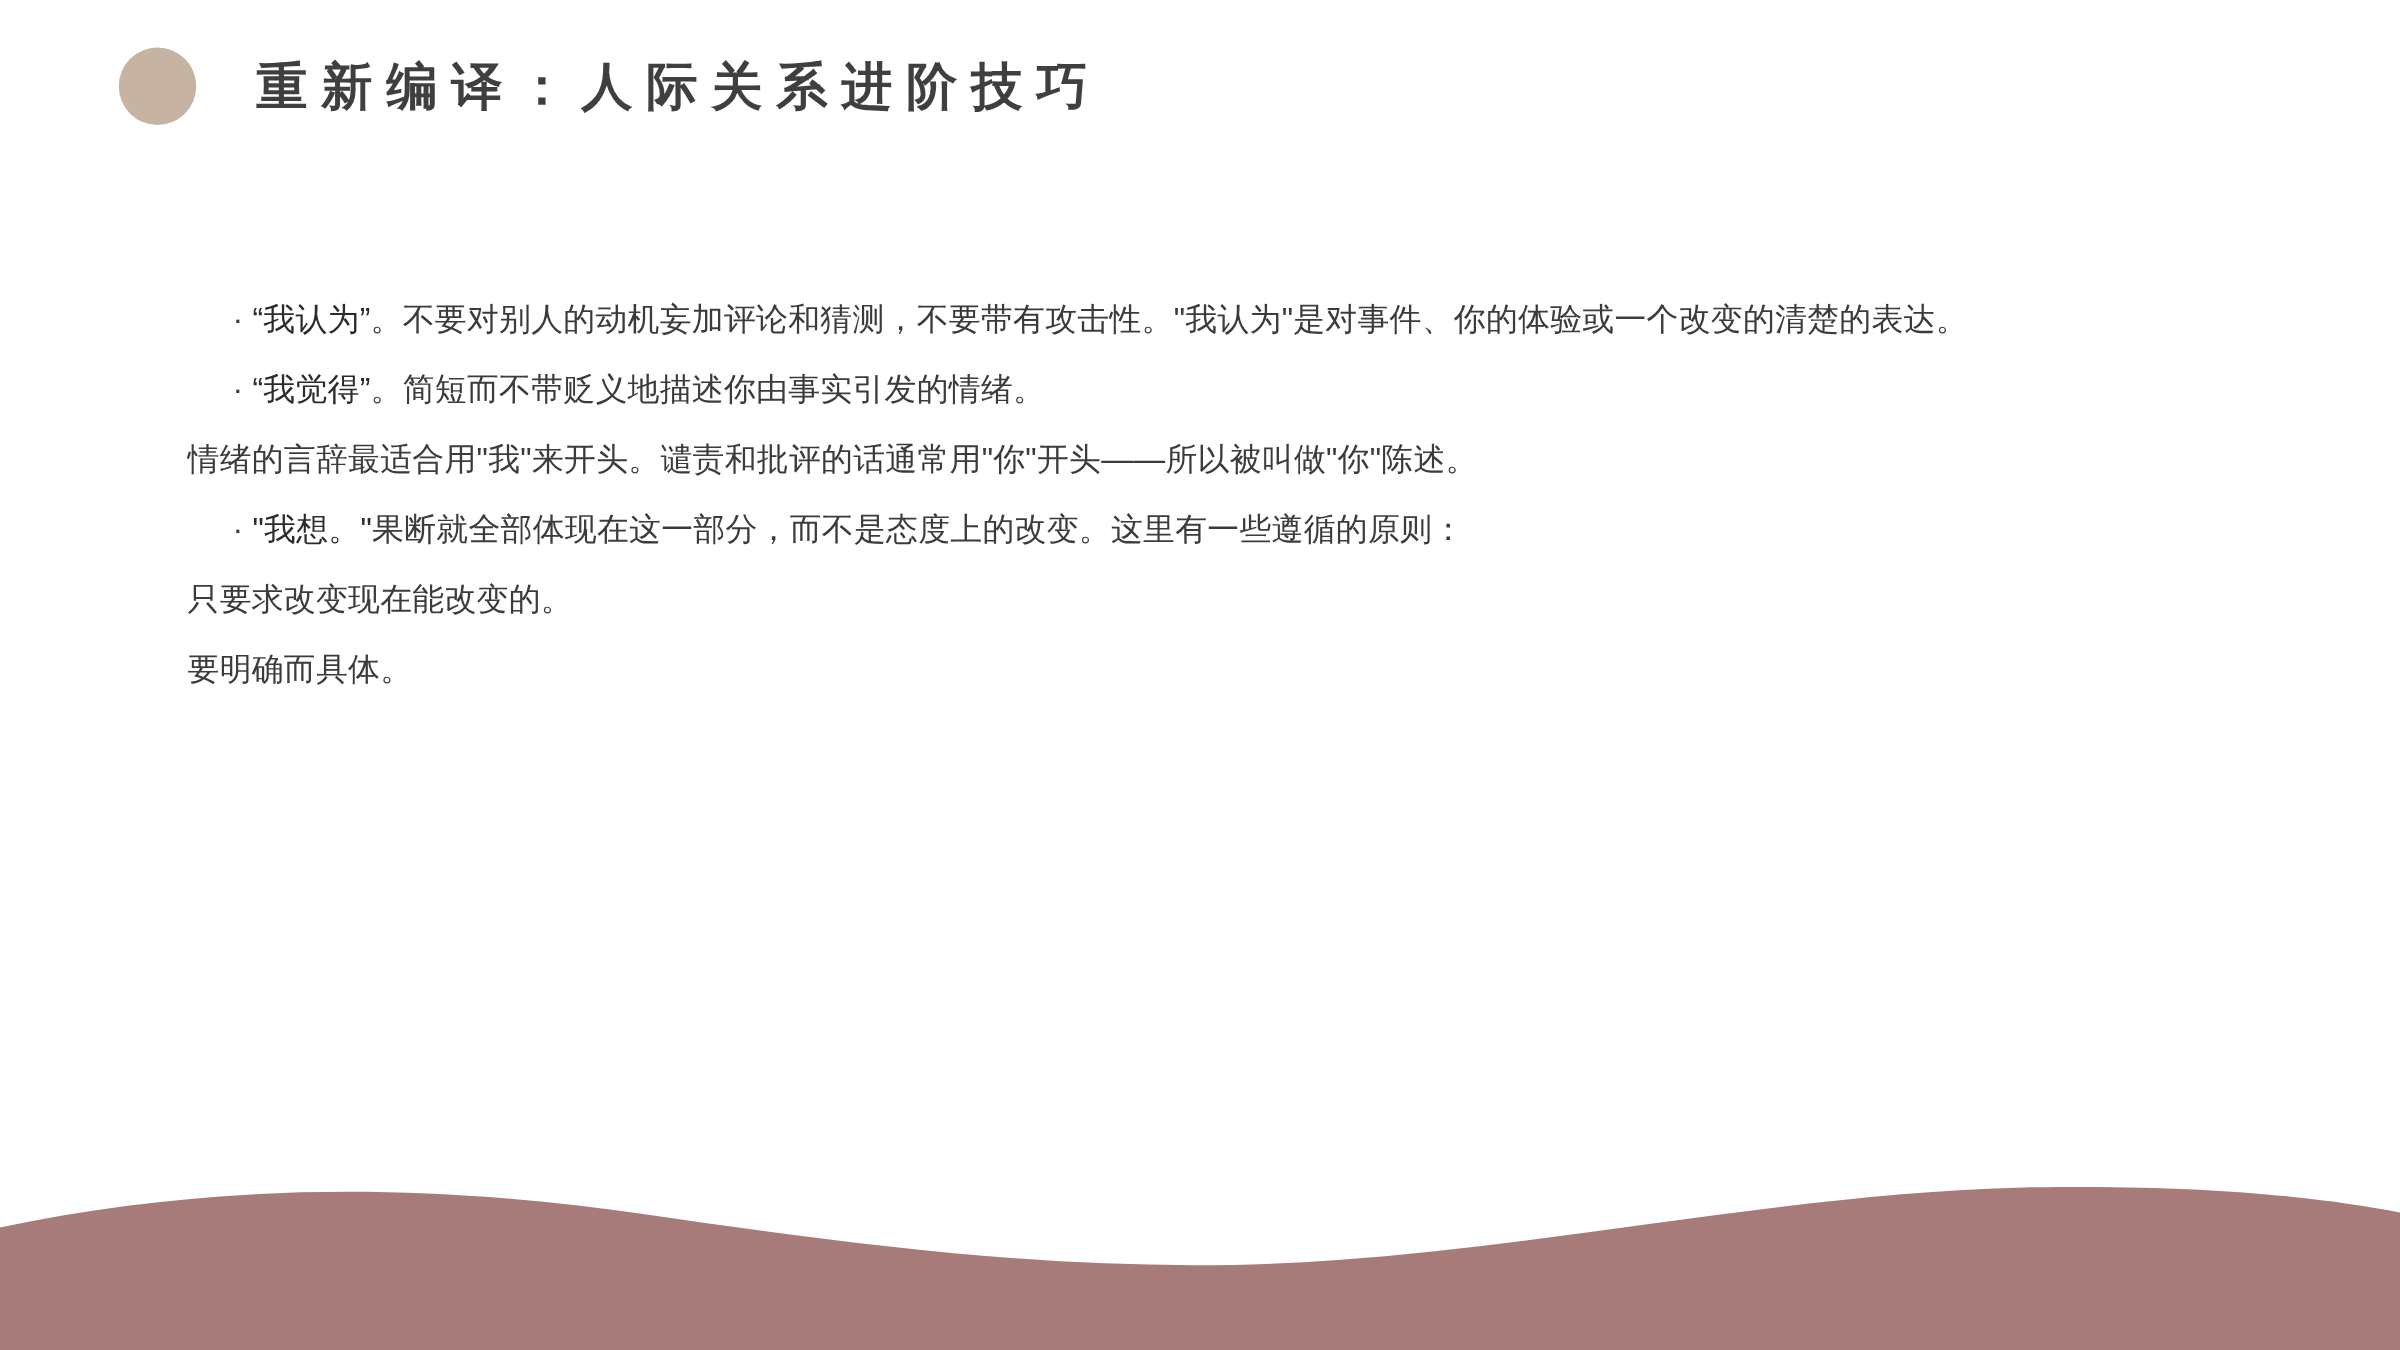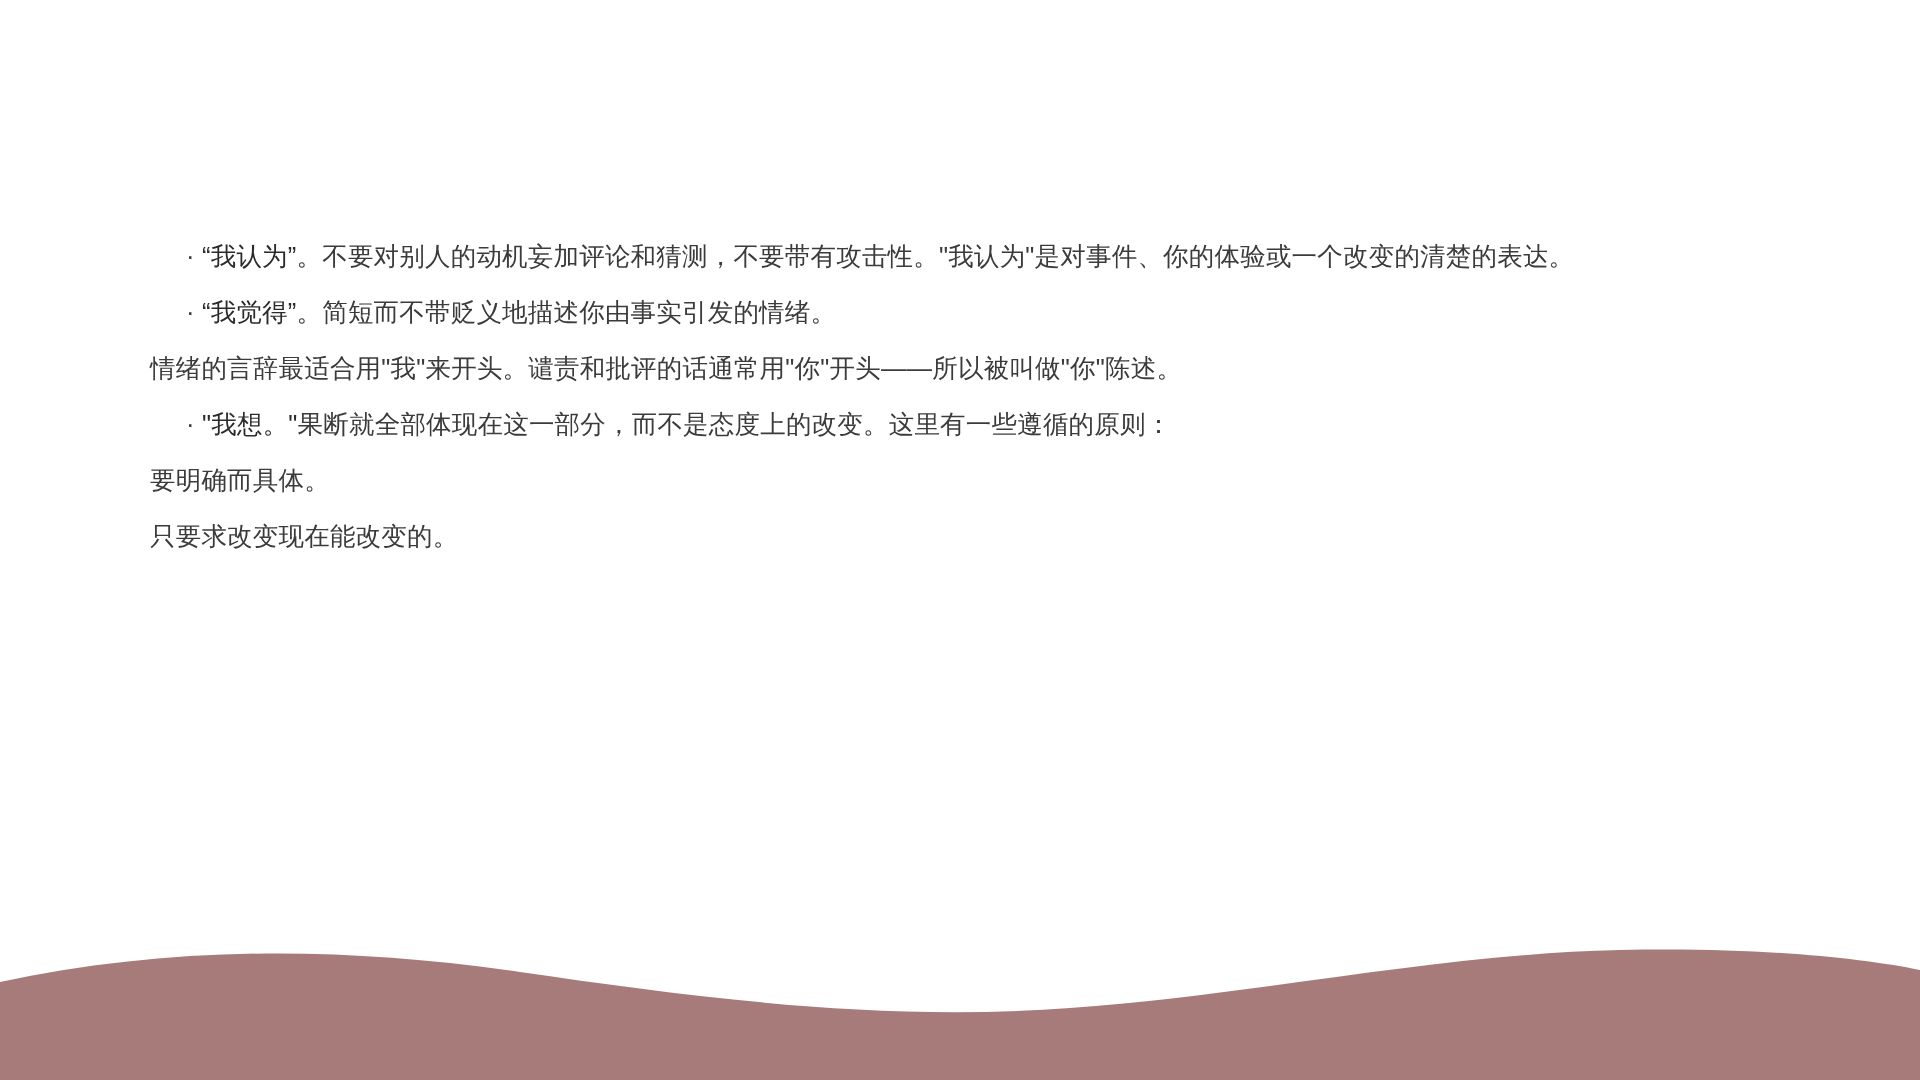--- a/index.html
+++ b/index.html
@@ -91,20 +91,24 @@
     width: 1920px;
     height: 150px;
     display: block;
   }
 </style>
 </head>
 <body>
 
 <div class="slide">
 
+  <div class="header">
+    <div class="header-dot" style="background: rgb(198, 179, 162);"></div>
+    <div class="header-title">重新编译：人际关系进阶技巧</div>
+  </div>
 
   <div class="content">
 
     <div class="line bullet">
       <span class="dot">·</span><b>“我认为”</b><span>。不要对别人的动机妄加评论和猜测，不要带有攻击性。"我认为"是对事件、你的体验或一个改变的清楚的表达。</span>
     </div>
 
     <div class="line bullet">
       <span class="dot">·</span><b>“我觉得”</b><span>。简短而不带贬义地描述你由事实引发的情绪。</span>
     </div>
@@ -113,25 +117,25 @@
       <span>情绪的言辞最适合用"我"来开头。谴责和批评的话通常用"你"开头——所以被叫做"你"陈述。</span>
     </div>
 
 
     <div class="line bullet">
       <span class="dot">·</span><b>"我想。"</b><span>果断就全部体现在这一部分，而不是态度上的改变。这里有一些遵循的原则：</span>
     </div>
 
 
     <div class="line">
-      <span>要明确而具体。</span>
+      <span>只要求改变现在能改变的。</span>
     </div>
 
     <div class="line">
-      <span>只要求改变现在能改变的。</span>
+      <span>要明确而具体。</span>
     </div>
 
   </div>
 
   <svg class="wave" viewBox="0 0 1920 150" preserveAspectRatio="none">
     <path id="wave-path" d="M0,52 C160,18 330,14 520,42 C700,68 880,92 1070,78 C1260,64 1440,24 1620,20 C1760,17 1860,28 1920,40 L1920,150 L0,150 Z" fill="#a87b7b"></path>
   </svg>
 
 </div>
 

